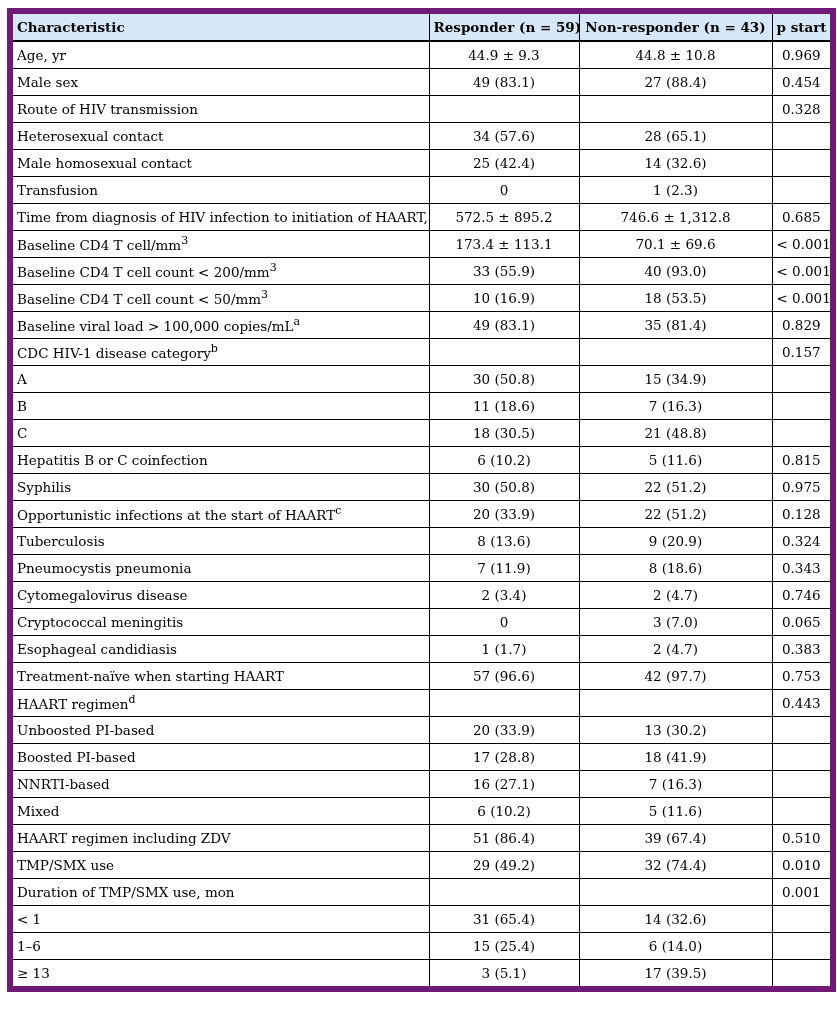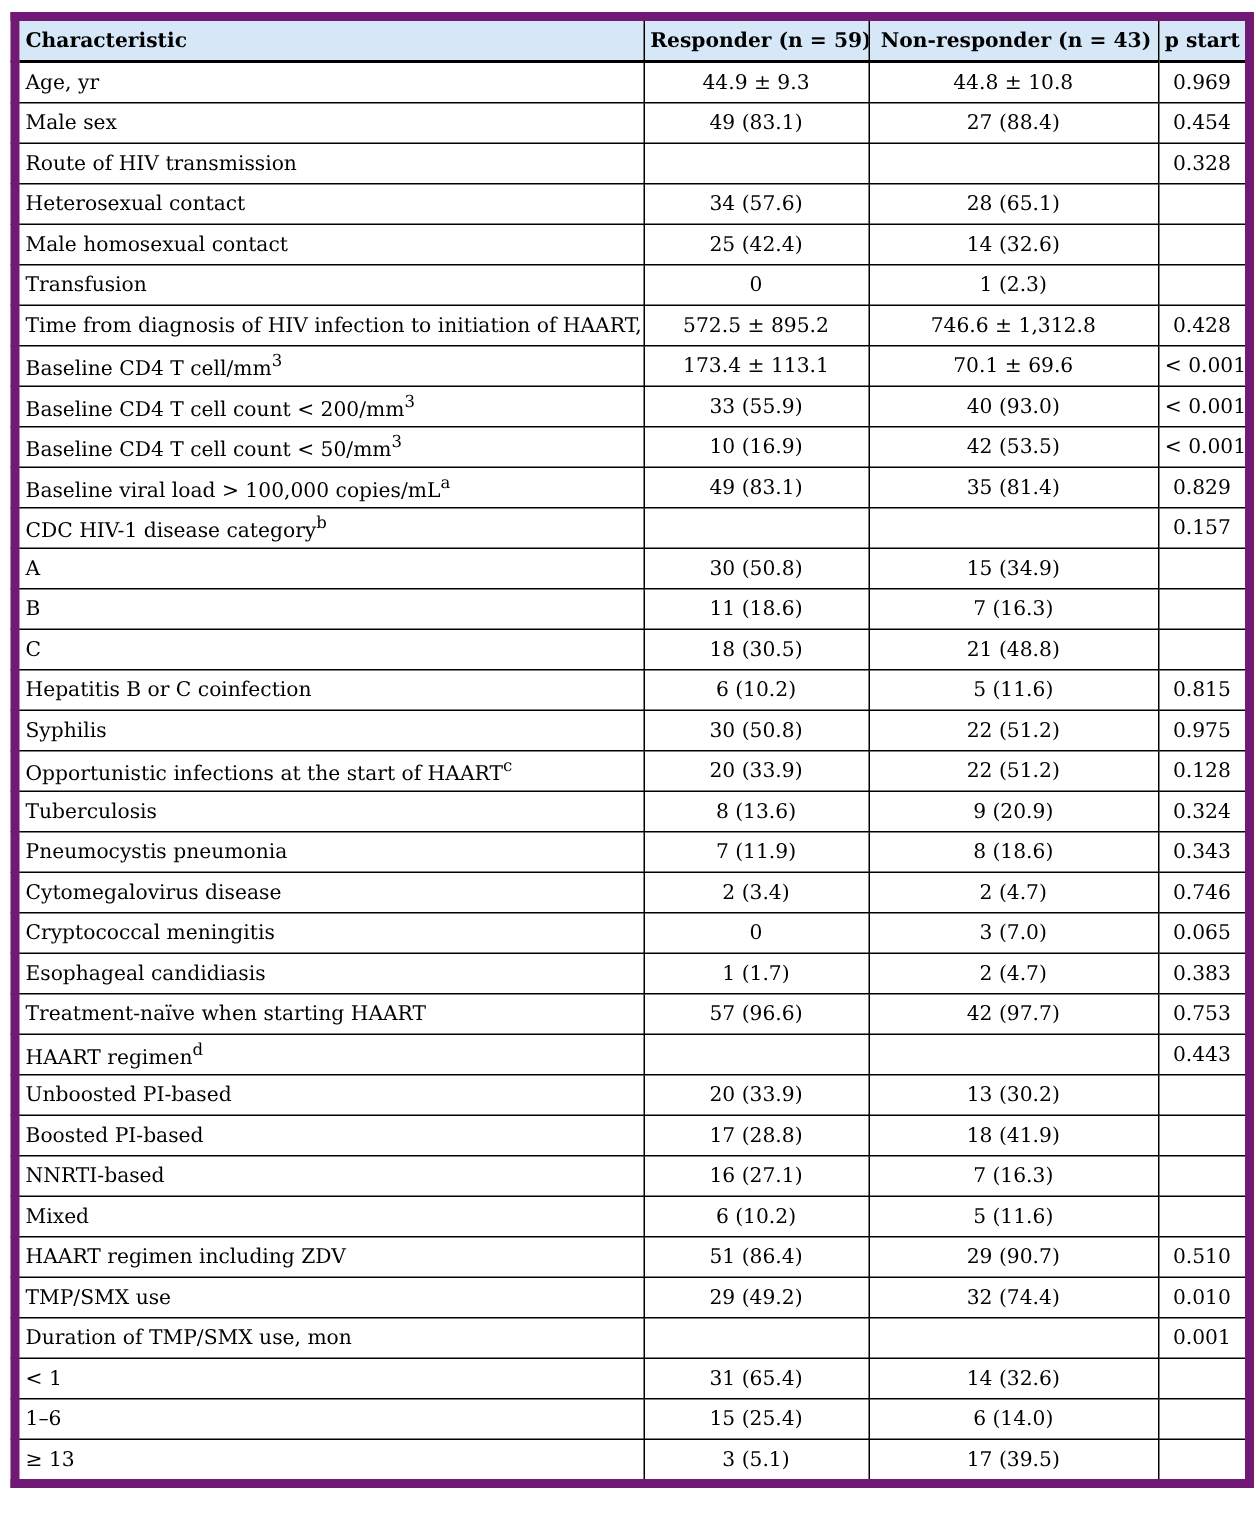--- a/index.html
+++ b/index.html
@@ -31,21 +31,21 @@
     height: 24px;
     overflow: hidden;
     white-space: nowrap;
   }
   .char-table thead th {
     background: #d6e8f8;
     font-weight: bold;
     text-align: left;
     border-bottom: 2px solid #000000;
   }
-  .char-table thead th.num { text-align: right; }
+  .char-table thead th.num { text-align: center; }
   .char-table td.c-label { text-align: left; }
   .char-table td.c-val, .char-table td.c-p { text-align: center; }
   sup.fnote {
     font-size: 11px;
     line-height: 1;
     vertical-align: 6px;
   }
 </style>
 </head>
 <body>
@@ -100,38 +100,38 @@
         <tr>
           <td class="c-label">Transfusion</td>
           <td class="c-val">0</td>
           <td class="c-val">1 (2.3)</td>
           <td class="c-p"></td>
         </tr>
         <tr>
           <td class="c-label">Time from diagnosis of HIV infection to initiation of HAART, day</td>
           <td class="c-val">572.5 ± 895.2</td>
           <td class="c-val">746.6 ± 1,312.8</td>
-          <td class="c-p">0.428</td>
+          <td class="c-p">0.685</td>
         </tr>
         <tr>
           <td class="c-label">Baseline CD4 T cell/mm<sup class="fnote">3</sup></td>
           <td class="c-val">173.4 ± 113.1</td>
           <td class="c-val">70.1 ± 69.6</td>
           <td class="c-p">&lt; 0.001</td>
         </tr>
         <tr>
           <td class="c-label">Baseline CD4 T cell count &lt; 200/mm<sup class="fnote">3</sup></td>
           <td class="c-val">33 (55.9)</td>
           <td class="c-val">40 (93.0)</td>
           <td class="c-p">&lt; 0.001</td>
         </tr>
         <tr>
           <td class="c-label">Baseline CD4 T cell count &lt; 50/mm<sup class="fnote">3</sup></td>
           <td class="c-val">10 (16.9)</td>
-          <td class="c-val">42 (53.5)</td>
+          <td class="c-val">18 (53.5)</td>
           <td class="c-p">&lt; 0.001</td>
         </tr>
         <tr>
           <td class="c-label">Baseline viral load &gt; 100,000 copies/mL<sup class="fnote">a</sup></td>
           <td class="c-val">49 (83.1)</td>
           <td class="c-val">35 (81.4)</td>
           <td class="c-p">0.829</td>
         </tr>
         <tr>
           <td class="c-label">CDC HIV-1 disease category<sup class="fnote">b</sup></td>
@@ -237,21 +237,21 @@
         </tr>
         <tr>
           <td class="c-label">Mixed</td>
           <td class="c-val">6 (10.2)</td>
           <td class="c-val">5 (11.6)</td>
           <td class="c-p"></td>
         </tr>
         <tr>
           <td class="c-label">HAART regimen including ZDV</td>
           <td class="c-val">51 (86.4)</td>
-          <td class="c-val">29 (90.7)</td>
+          <td class="c-val">39 (67.4)</td>
           <td class="c-p">0.510</td>
         </tr>
         <tr>
           <td class="c-label">TMP/SMX use</td>
           <td class="c-val">29 (49.2)</td>
           <td class="c-val">32 (74.4)</td>
           <td class="c-p">0.010</td>
         </tr>
         <tr>
           <td class="c-label">Duration of TMP/SMX use, mon</td>

